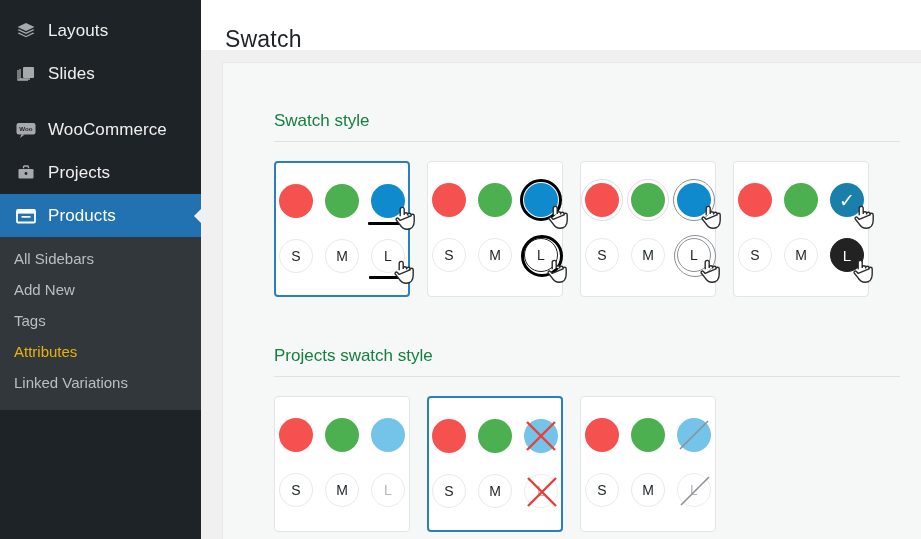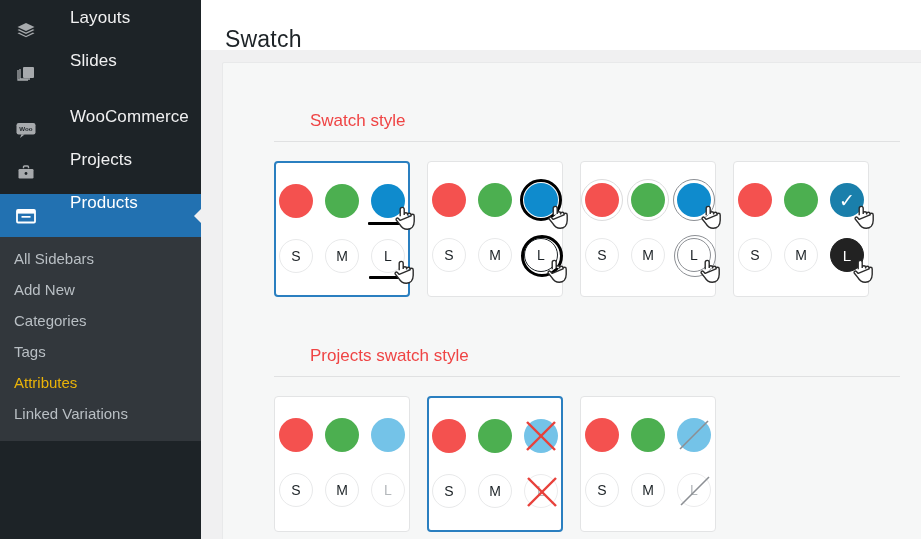--- a/index.html
+++ b/index.html
@@ -17,27 +17,27 @@
     width: 201px;
     flex: 0 0 201px;
     background: #1d2327;
     color: #f0f0f1;
     position: relative;
     overflow: hidden;
   }
   .adm-top-stub { height: 9px; background:#1d2327; }
   .menu-item {
     display: flex;
+    align-items: center;
     height: 43px;
     padding-left: 11px;
     color: #f0f0f1;
     font-size: 17px;
     line-height: 1;
     position: relative;
-    gap: 22px;
   }
   .menu-item .mi-icon {
     width: 30px; flex: 0 0 30px;
     display: flex; align-items: center; justify-content: center;
     margin-right: 7px;
   }
   .menu-item .mi-label { font-size: 17px; letter-spacing: .1px; }
   .menu-item.sep-above { margin-top: 13px; }
   .menu-item.current {
     background: #2271b1;
@@ -88,24 +88,23 @@
     position: absolute;
     left: 21px; top: 62px;
     right: -2px; bottom: -20px;
     background: #f6f7f7;
     border: 1px solid #e8e9ea;
     border-radius: 2px;
   }
   .section { padding: 0; }
   .section-title {
     font-size: 17px;
-    color: #ef4444;
+    color: #15803d;
     padding: 0 0 10px 0;
     font-weight: 400;
-    margin-left: 36px;
   }
   .section-rule {
     height: 1px;
     background: #e0e1e2;
     margin-bottom: 19px;
   }
   #section-swatch-style { position: absolute; left: 51px; top: 48px; right: 22px; }
   #section-disabled-style { position: absolute; left: 51px; top: 283px; right: 22px; }
 
   .card-row { display: flex; gap: 17px; }
@@ -256,21 +255,20 @@
               <rect x="6.5" y="10" width="9" height="1.7" fill="#fff"></rect>
             </svg>
           </span>
           <span class="mi-label">Products</span>
           <span class="arrow"></span>
         </div>
       </div>
     <div id="sidebar-submenu" class="submenu">
         <a class="submenu-item">All Sidebars</a>
         <a class="submenu-item">Add New</a>
-        <a class="submenu-item">Categories</a>
         <a class="submenu-item">Tags</a>
         <a class="submenu-item active">Attributes</a>
         <a class="submenu-item">Linked Variations</a>
       </div>
   </nav>
 
   <main id="main">
     <div class="main-white-top"></div>
     <h1 class="page-title">Swatch</h1>
 

